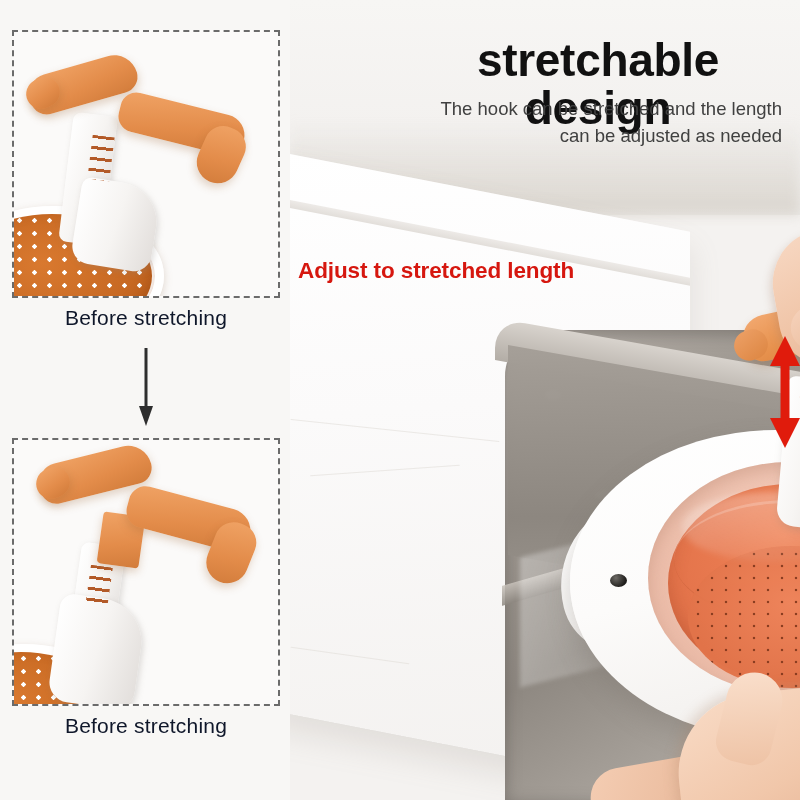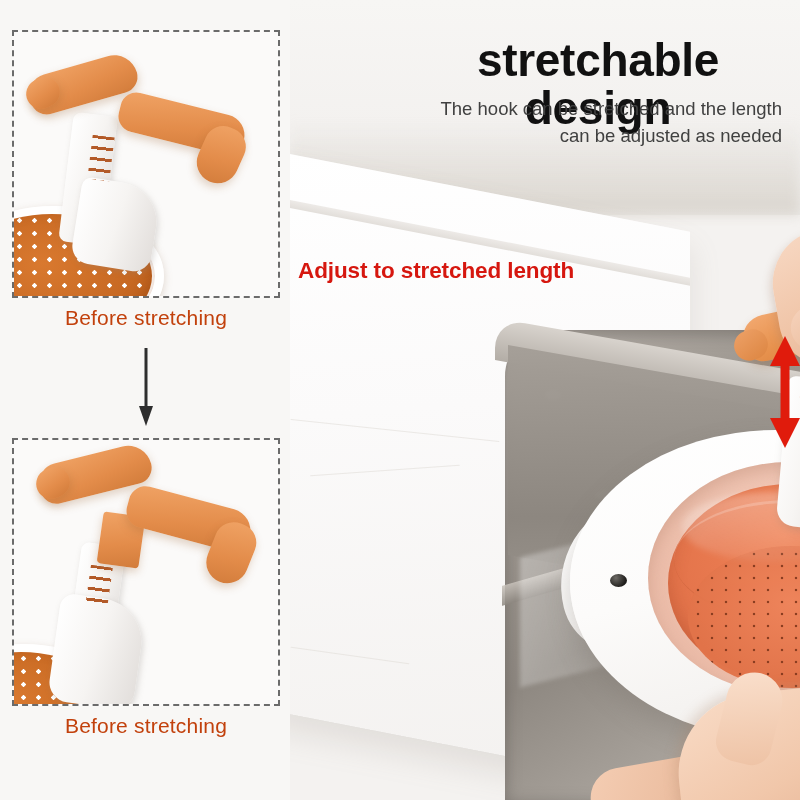--- a/index.html
+++ b/index.html
@@ -185,21 +185,21 @@
 
   
   .inset{
     position:absolute; left:12px; width:268px;
     border:2px dashed #6b6b6b; background:#fbfaf9; overflow:hidden;
   }
   #inset-top{ top:30px; height:268px; }
   #inset-bottom{ top:438px; height:268px; }
   .cap{
     position:absolute; left:12px; width:268px; text-align:center;
-    font-size:21px; color:#c2410c; letter-spacing:.2px;
+    font-size:21px; color:#0f172a; letter-spacing:.2px;
   }
   #cap-top{ top:306px; }
   #cap-bottom{ top:714px; }
 
   .i-basket{
     position:absolute; border-radius:50%;
     background:
       radial-gradient(circle,#ffffff 2.1px,transparent 2.3px) 0 0/15px 13px,
       radial-gradient(ellipse at 45% 40%,#d9792f,#c2641f 75%);
     box-shadow:inset 0 -6px 14px rgba(120,50,10,.35);

